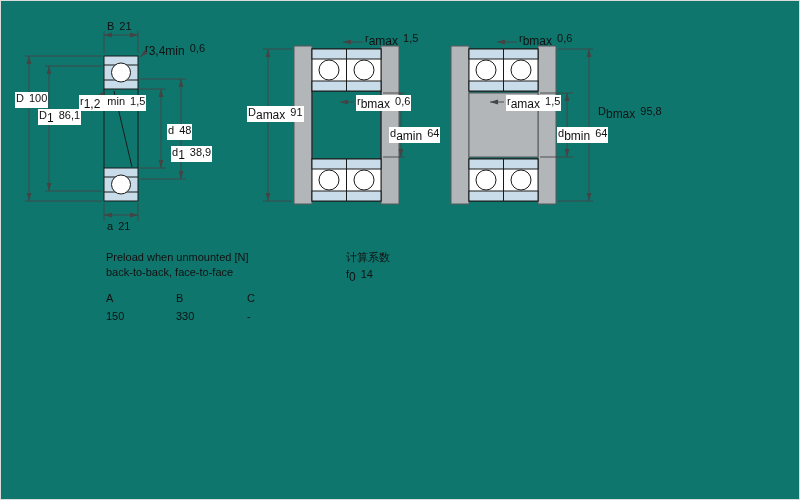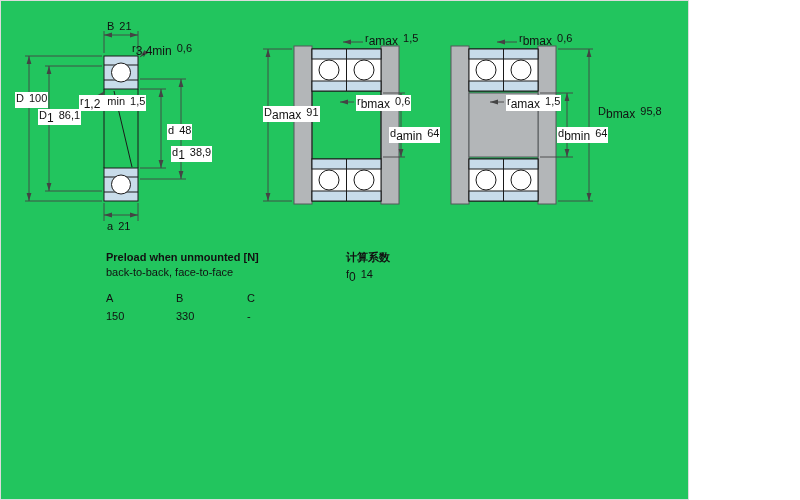--- a/index.html
+++ b/index.html
@@ -1,27 +1,27 @@
 <!DOCTYPE html>
 <html><head>
 <meta charset="utf-8">
 <style>
   html,body{margin:0;padding:0;background:#fff;}
   .page{
-    position:relative;width:689px;height:500px;background:#22c55e;
+    position:relative;width:800px;height:500px;background:#0f766e;
     border:1px solid #dcdcdc;box-sizing:border-box;overflow:hidden;
     font-family:"Liberation Sans","DejaVu Sans",sans-serif;color:#111;
   }
   .drawing{position:absolute;left:0;top:0;}
   .lbl{position:absolute;font-size:11px;line-height:1.1;white-space:nowrap;color:#111;}
   .lbl .sb{font-size:12px;}
   .lbl .sfx:not(:empty){margin-left:7px;}
   .lbl .val:not(:empty){margin-left:5px;}
   .bg{background:#fff;padding:0 1px;}
-  .bold{font-weight:bold;}
+  .bold{font-weight:normal;}
   
   .geo line{stroke:#1a1a1a;stroke-width:1;}
   .dim line{stroke:#444;stroke-width:0.9;}
 </style>
 </head>
 <body>
 
 <div class="page">
 
   <svg class="drawing" width="800" height="500" viewBox="0 0 800 500">
@@ -158,37 +158,37 @@
       <line x1="588" y1="48" x2="588" y2="200" marker-start="url(#as)" marker-end="url(#ae)"></line>
 
       <line x1="539" y1="92" x2="572" y2="92"></line>
       <line x1="539" y1="156" x2="572" y2="156"></line>
       <line x1="566" y1="92" x2="566" y2="156" marker-start="url(#as)" marker-end="url(#ae)"></line>
     </g>
   </svg>
 
   <span class="lbl" style="left:106px;top:19px"><span class="sym">B</span><sub class="sb"></sub><span class="sfx"></span><span class="val">21</span></span>
 
-  <span class="lbl" style="left:131px;top:41px"><span class="sym">r</span><sub class="sb">3,4min</sub><span class="sfx"></span><span class="val">0,6</span></span>
+  <span class="lbl" style="left:144px;top:41px"><span class="sym">r</span><sub class="sb">3,4min</sub><span class="sfx"></span><span class="val">0,6</span></span>
 
   <span class="lbl bg" style="left:14px;top:91px"><span class="sym">D</span><sub class="sb"></sub><span class="sfx"></span><span class="val">100</span></span>
 
   <span class="lbl bg" style="left:37px;top:108px"><span class="sym">D</span><sub class="sb">1</sub><span class="sfx"></span><span class="val">86,1</span></span>
 
   <span class="lbl bg" style="left:78px;top:94px"><span class="sym">r</span><sub class="sb">1,2</sub><span class="sfx">min</span><span class="val">1,5</span></span>
 
   <span class="lbl bg" style="left:166px;top:123px"><span class="sym">d</span><sub class="sb"></sub><span class="sfx"></span><span class="val">48</span></span>
 
   <span class="lbl bg" style="left:170px;top:145px"><span class="sym">d</span><sub class="sb">1</sub><span class="sfx"></span><span class="val">38,9</span></span>
 
   <span class="lbl" style="left:106px;top:219px"><span class="sym">a</span><sub class="sb"></sub><span class="sfx"></span><span class="val">21</span></span>
 
   <span class="lbl" style="left:364px;top:31px"><span class="sym">r</span><sub class="sb">amax</sub><span class="sfx"></span><span class="val">1,5</span></span>
 
-  <span class="lbl bg" style="left:262px;top:105px"><span class="sym">D</span><sub class="sb">amax</sub><span class="sfx"></span><span class="val">91</span></span>
+  <span class="lbl bg" style="left:246px;top:105px"><span class="sym">D</span><sub class="sb">amax</sub><span class="sfx"></span><span class="val">91</span></span>
 
   <span class="lbl bg" style="left:355px;top:94px"><span class="sym">r</span><sub class="sb">bmax</sub><span class="sfx"></span><span class="val">0,6</span></span>
 
   <span class="lbl bg" style="left:388px;top:126px"><span class="sym">d</span><sub class="sb">amin</sub><span class="sfx"></span><span class="val">64</span></span>
 
   <span class="lbl" style="left:518px;top:31px"><span class="sym">r</span><sub class="sb">bmax</sub><span class="sfx"></span><span class="val">0,6</span></span>
 
   <span class="lbl bg" style="left:505px;top:94px"><span class="sym">r</span><sub class="sb">amax</sub><span class="sfx"></span><span class="val">1,5</span></span>
 
   <span class="lbl" style="left:597px;top:104px"><span class="sym">D</span><sub class="sb">bmax</sub><span class="sfx"></span><span class="val">95,8</span></span>

